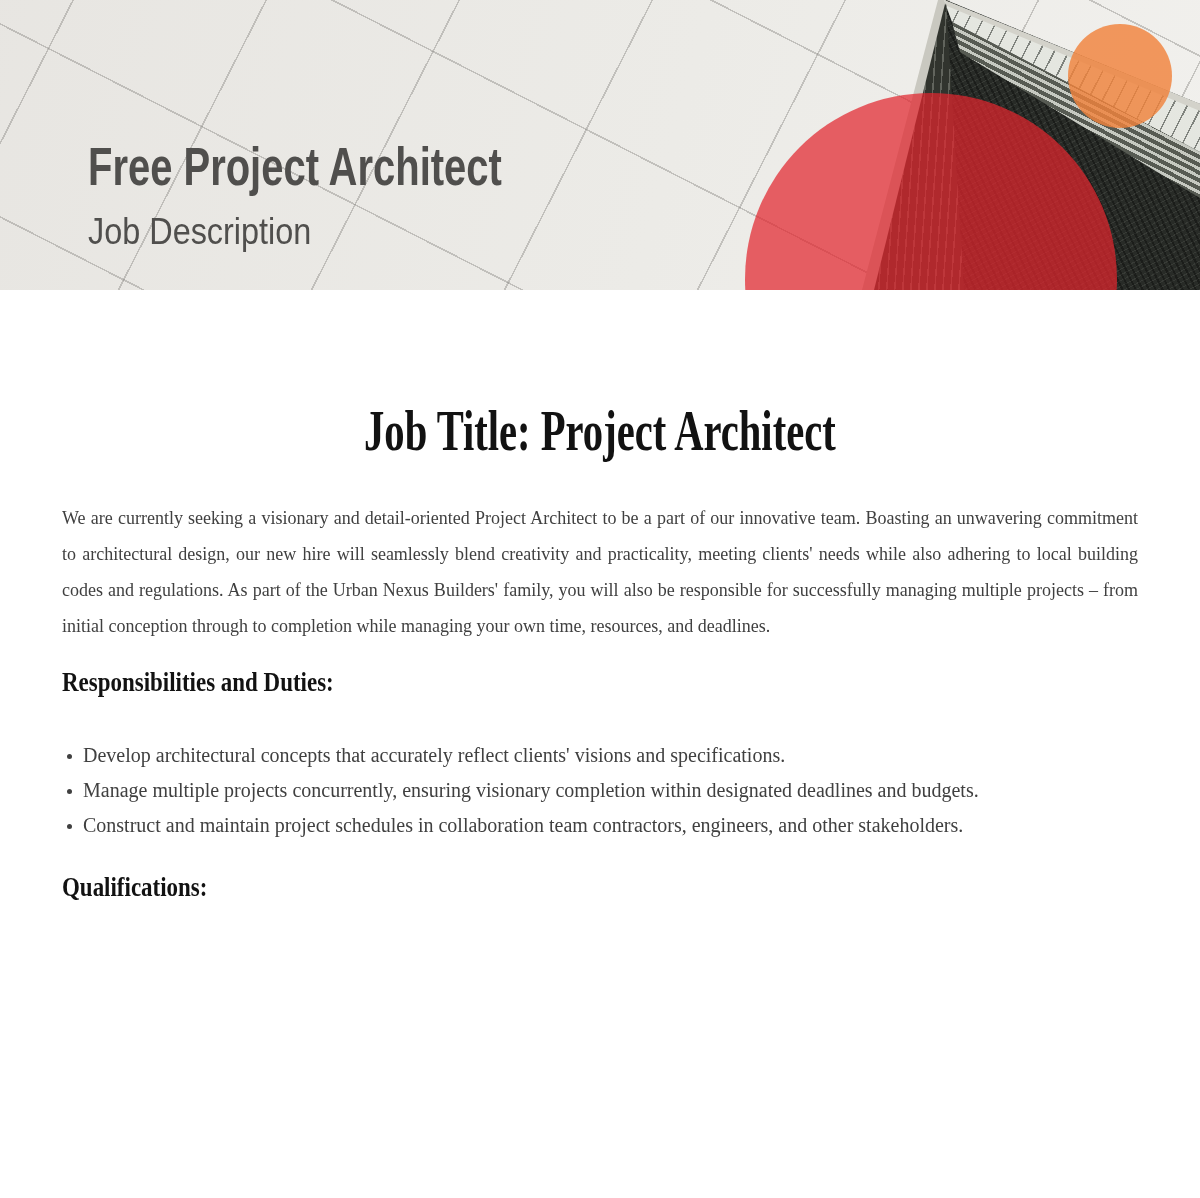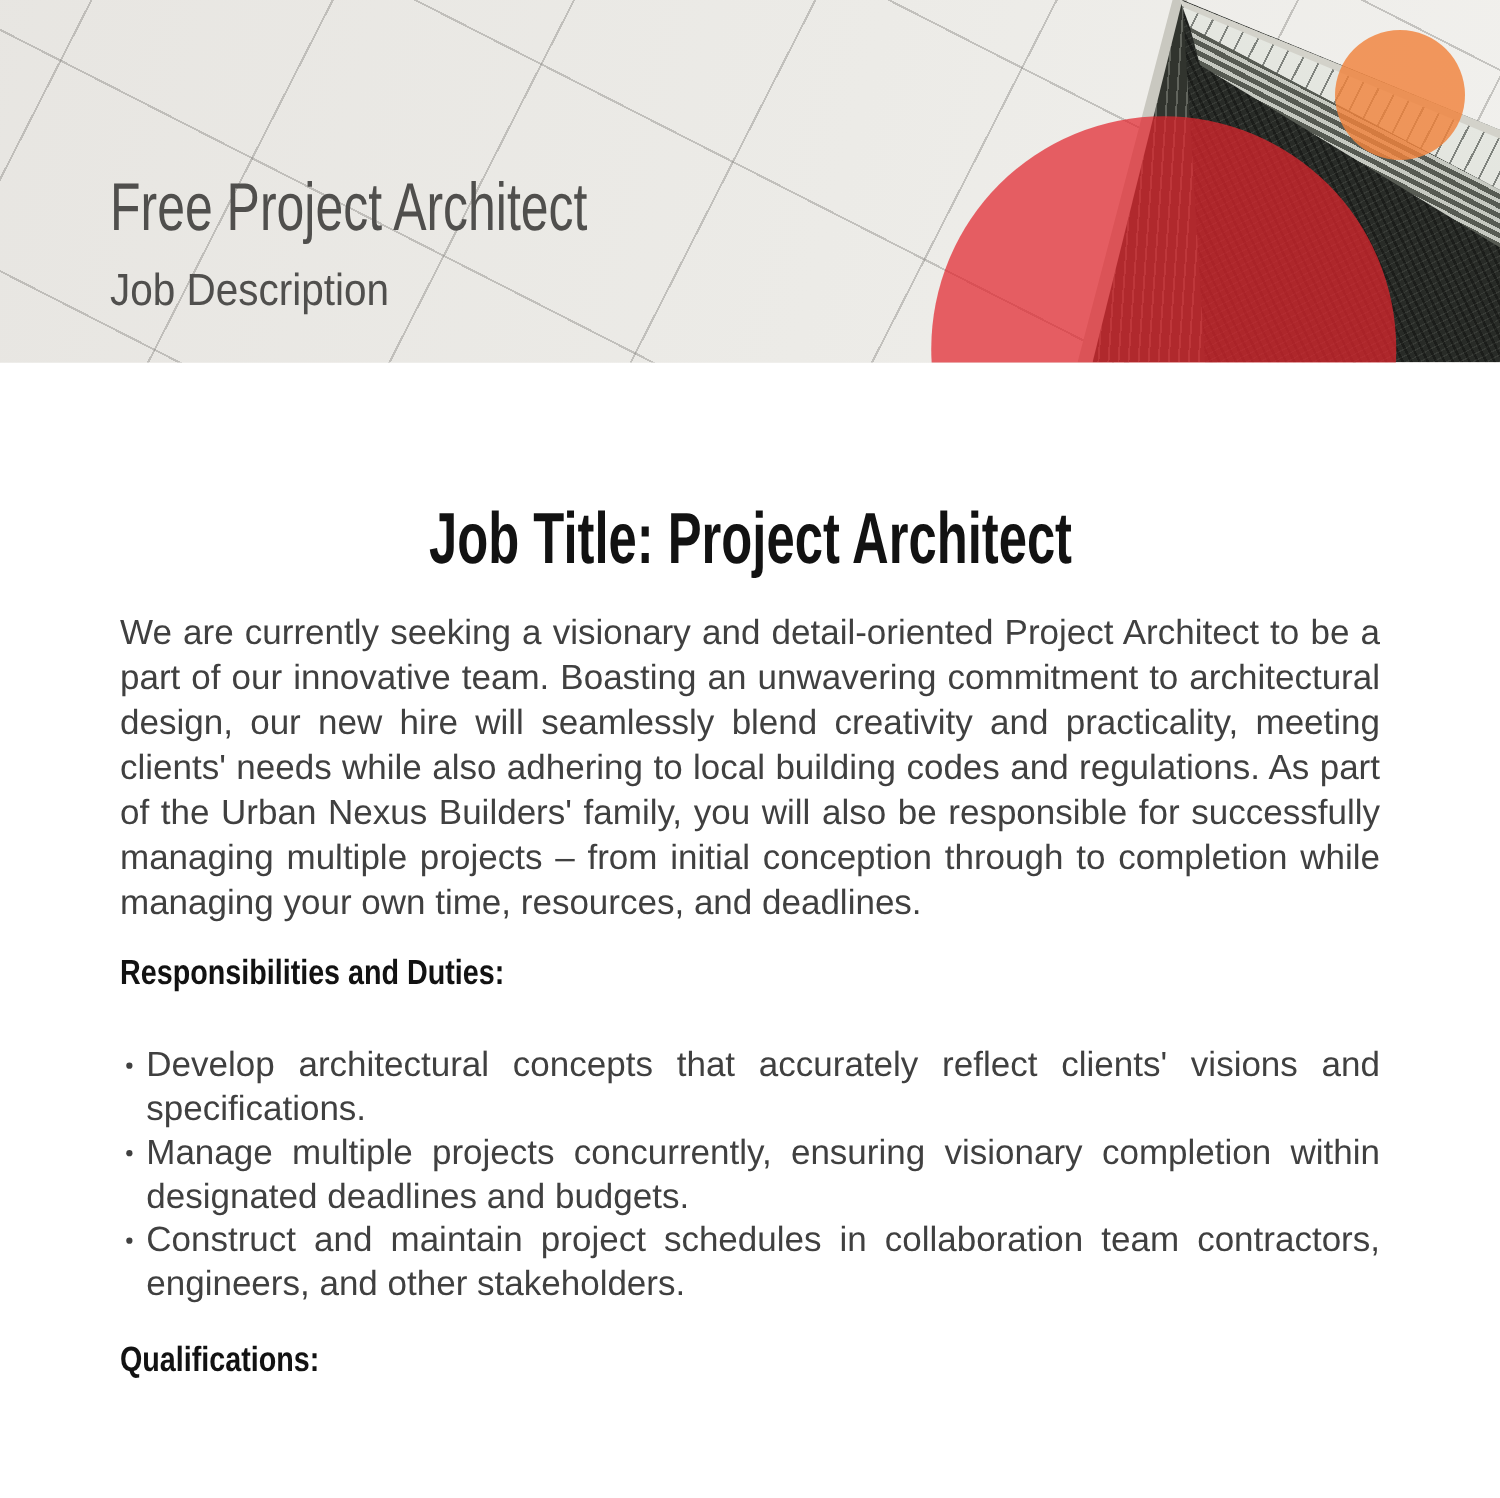--- a/index.html
+++ b/index.html
@@ -71,55 +71,55 @@
   }
   .header-text { position: absolute; left: 88px; top: 136px; }
   .condensed {
     display: inline-block;
     transform: scaleX(var(--sx, .78));
     transform-origin: left center;
     white-space: nowrap;
   }
   .c-center { transform-origin: center center; }
   .h-title {
-    font-size: 54px; line-height: 60px; font-weight: normal;
+    font-size: 54px; line-height: 60px; font-weight: bold;
     color: var(--header_text, #504f4d);
   }
   .h-sub {
     margin-top: 13px;
     font-size: 36px; line-height: 46px; font-weight: normal;
     color: var(--header_text, #504f4d);
   }
 
   
-  .content { padding: 0 96px; }
+  .content { padding: 0 62px; font-family: Liberation Serif, serif; }
   h1 {
     margin: 108px 0 0; text-align: center;
     font-size: 58px; line-height: 66px; font-weight: bold;
     color: var(--heading_text, #111);
   }
   .intro {
-    margin: 24px 0 0;
-    font-size: 28px; line-height: 36px;
+    margin: 36px 0 0;
+    font-size: 18px; line-height: 36px;
     color: var(--body_text, #404040);
     text-align: justify;
   }
   h2 {
     font-size: 28px; line-height: 44px; font-weight: bold;
     color: var(--heading_text, #111);
   }
   .h2-resp { margin: 16px 0 0; }
   .h2-qual { margin: 22px 0 18px; }
   ul.bullets {
     list-style: none; margin: 34px 0 0; padding: 0;
   }
   ul.bullets li {
     position: relative;
     padding-left: 21px;
-    font-size: 28px; line-height: 35px;
+    font-size: 20px; line-height: 35px;
     color: var(--body_text, #404040);
     text-align: justify;
   }
   ul.bullets li::before {
     content: "";
     position: absolute; left: 5px; top: 16px;
     width: 5px; height: 5px; border-radius: 50%;
     background: var(--body_text, #404040);
   }
 </style>

